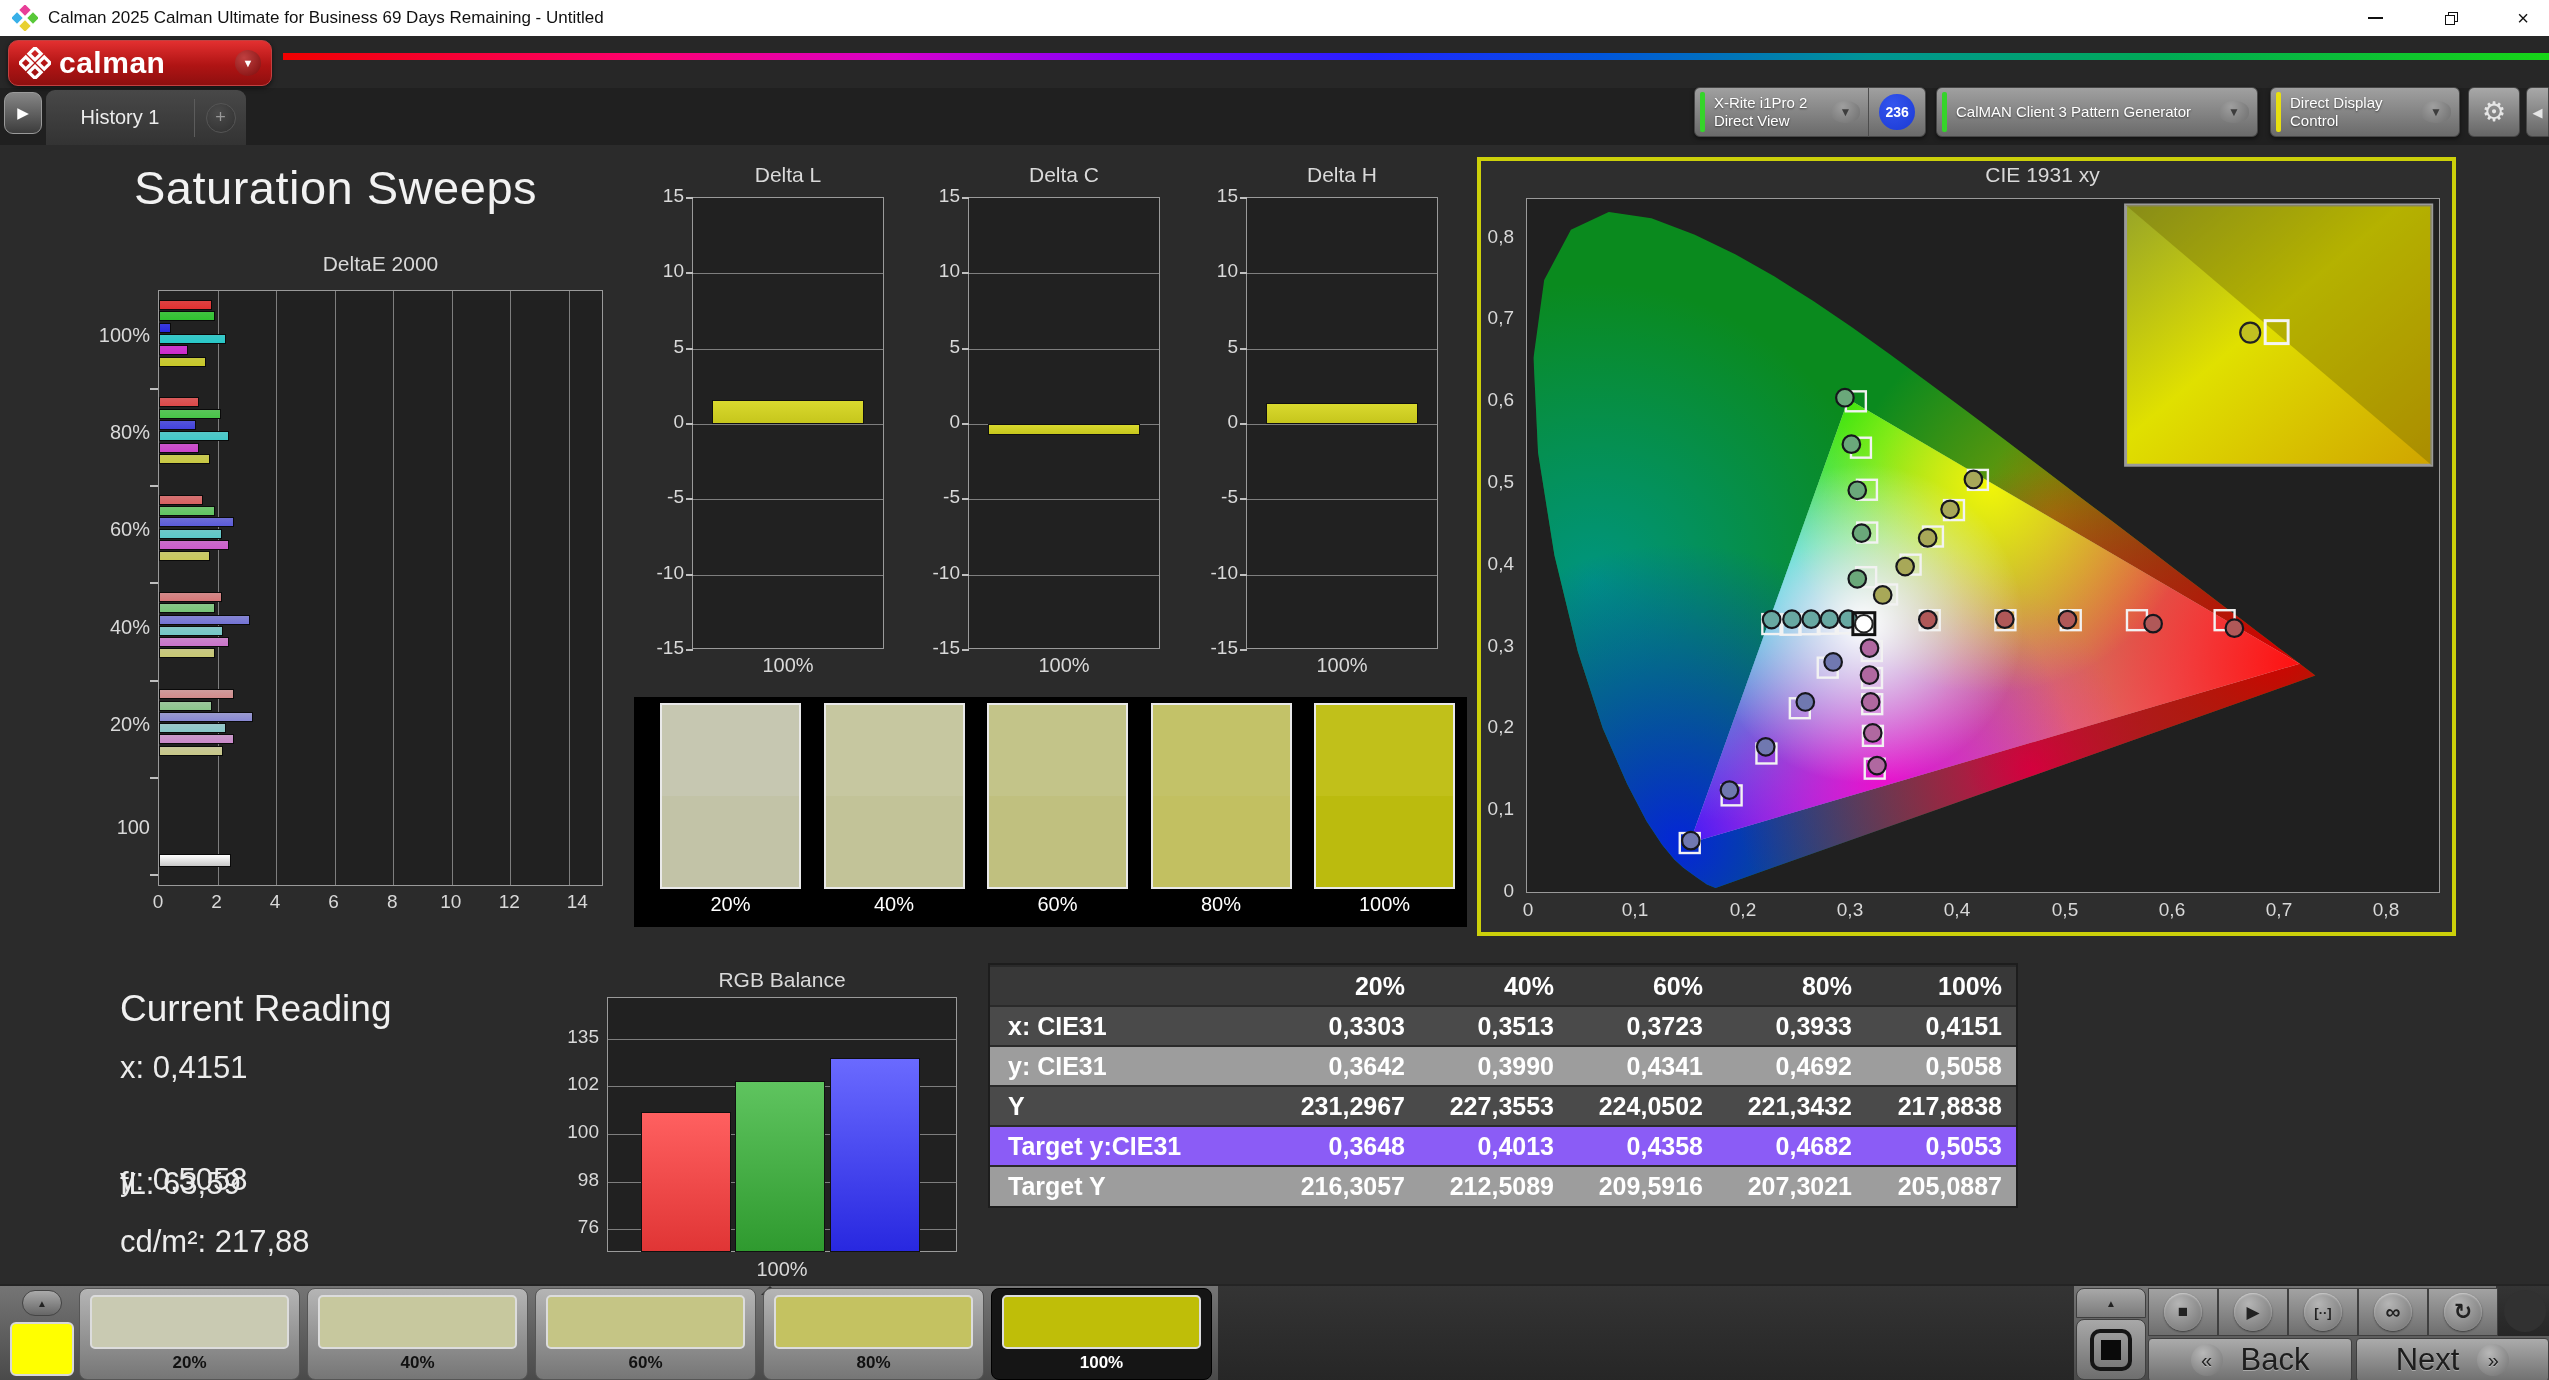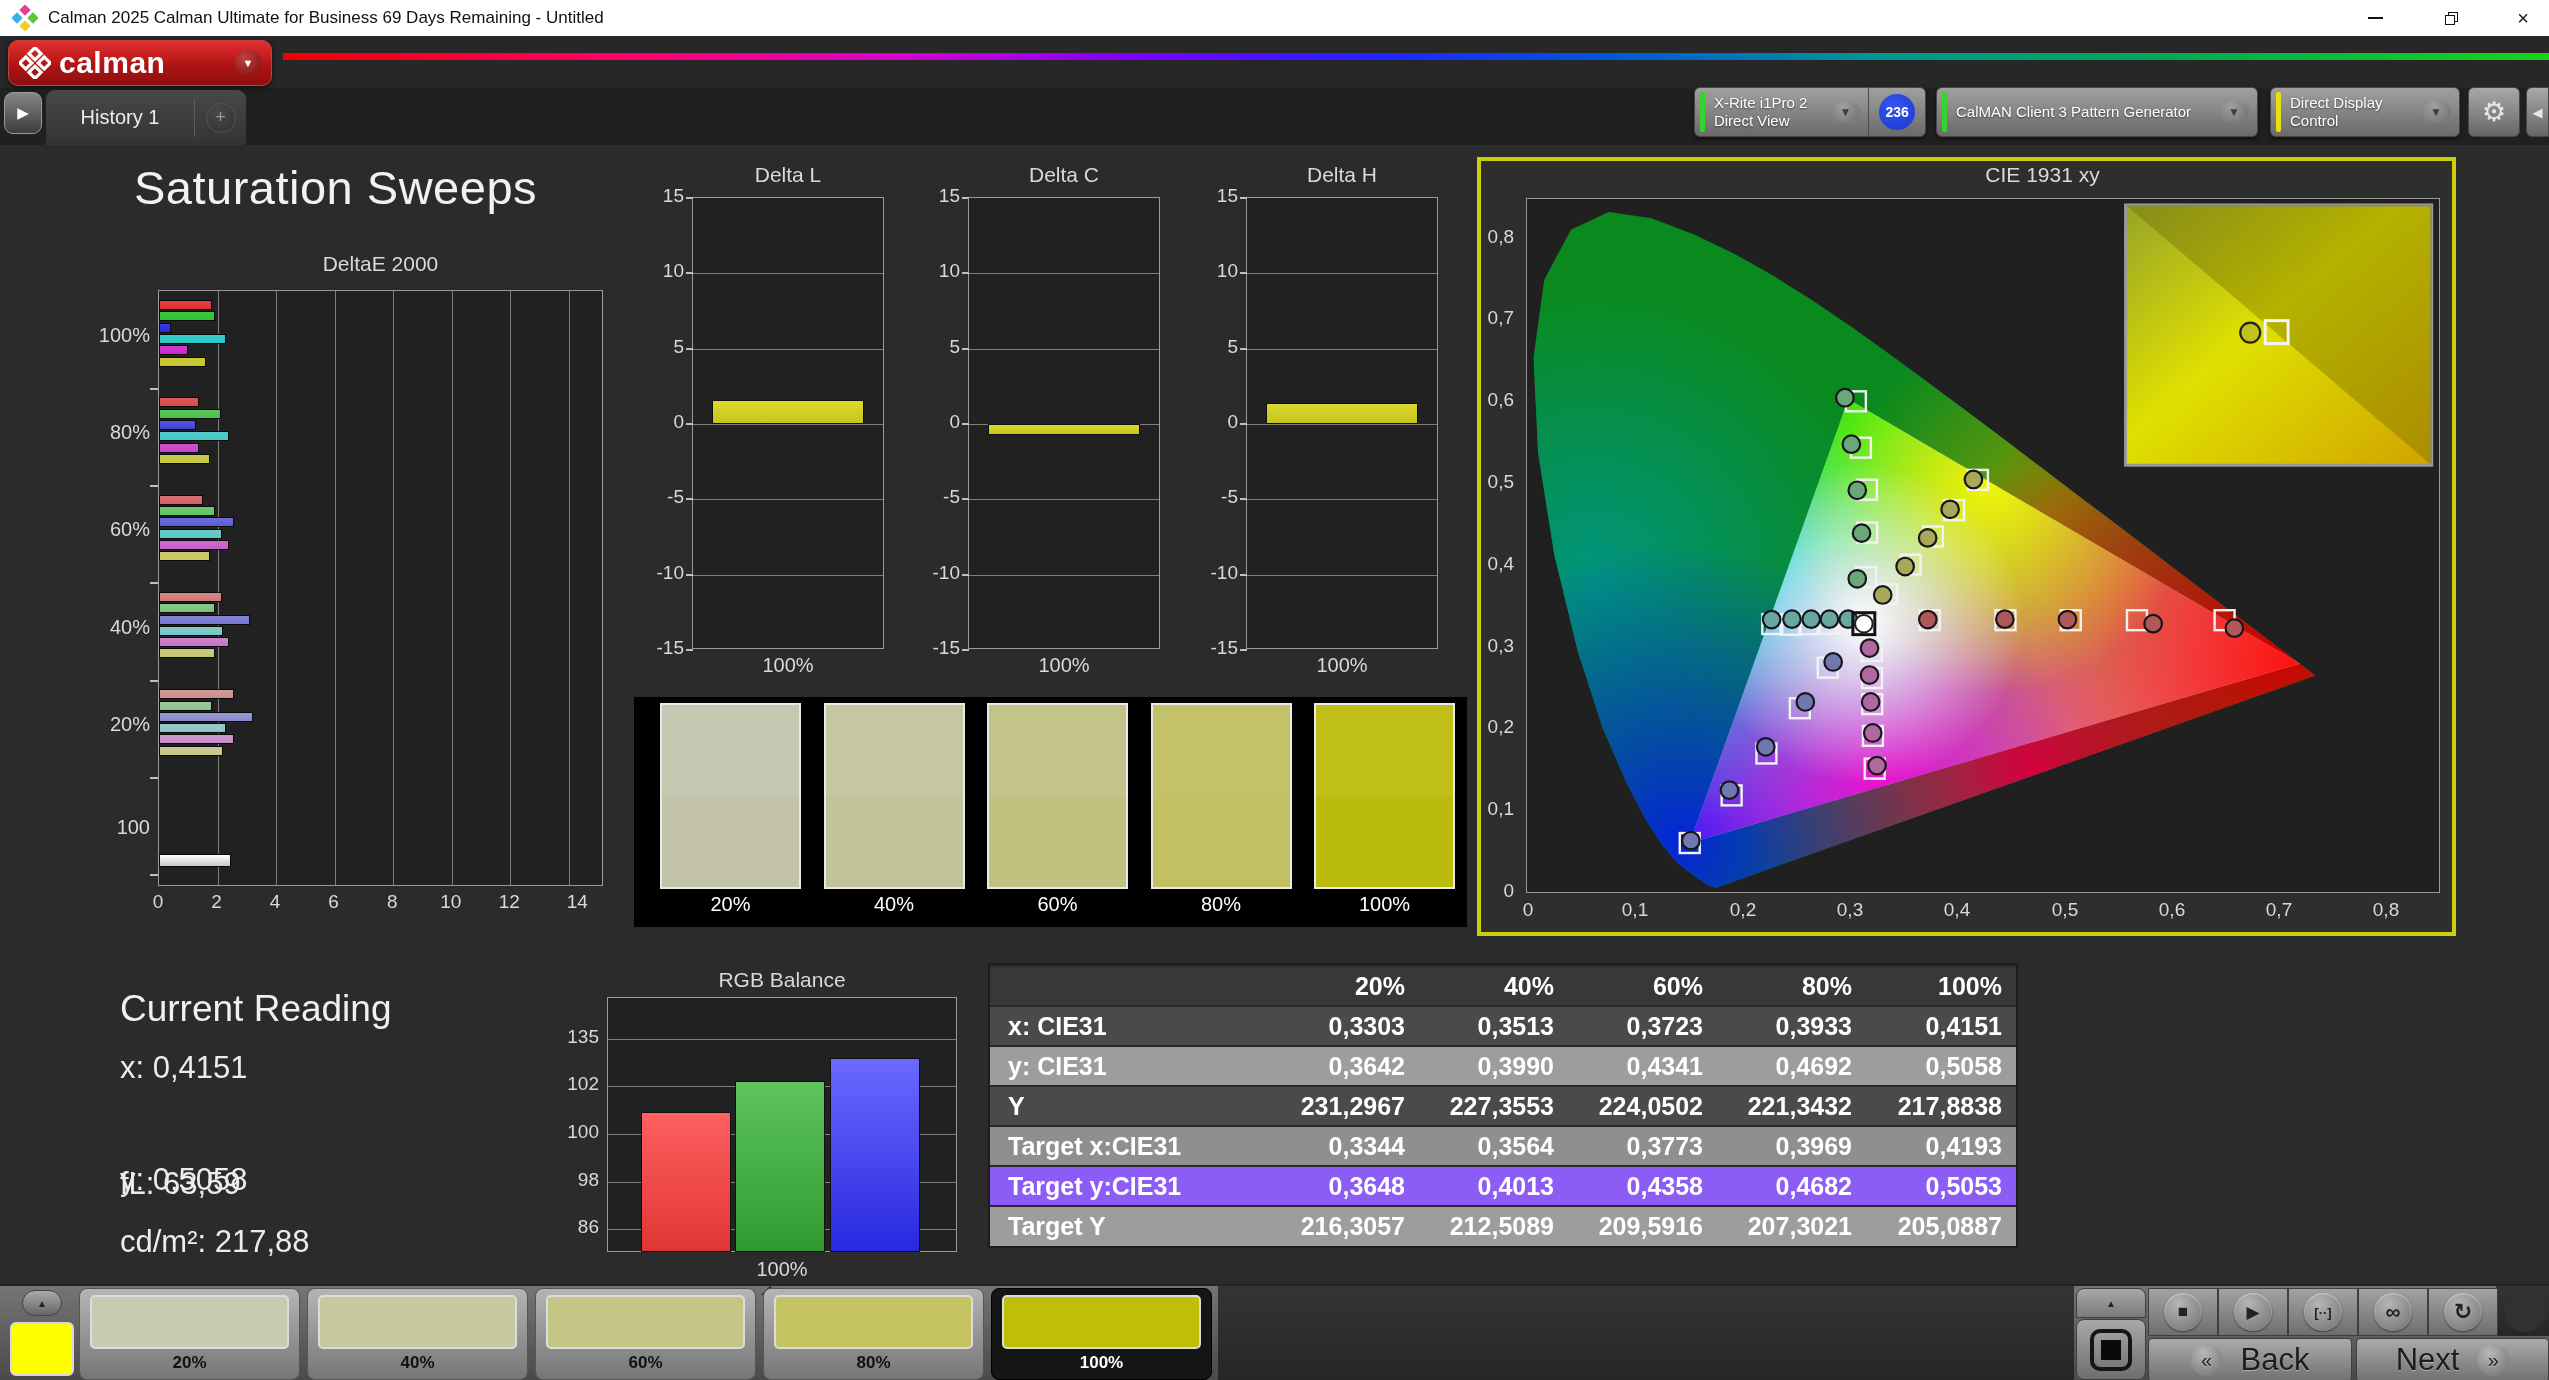--- a/index.html
+++ b/index.html
@@ -559,21 +559,21 @@
       <div class="grid-h" style="top: 231.2px;"></div>
       <div class="vbar" style="left: 33px; width: 90px; top: 114.4px; height: 139.6px; background: linear-gradient(rgb(255, 96, 96), rgb(224, 53, 53));"></div>
       <div class="vbar" style="left: 127px; width: 90px; top: 83.4px; height: 170.6px; background: linear-gradient(rgb(95, 196, 95), rgb(47, 154, 47));"></div>
       <div class="vbar" style="left: 222px; width: 90px; top: 59.6px; height: 194.4px; background: linear-gradient(rgb(106, 106, 255), rgb(40, 40, 224));"></div>
     </div>
   <div class="abs" id="rgb-labels">
       <div class=" abs tick-label" style="position: absolute; left: 557px; top: 1025.51px; width: 42px; text-align: right;">135</div>
       <div class=" abs tick-label" style="position: absolute; left: 557px; top: 1073.18px; width: 42px; text-align: right;">102</div>
       <div class=" abs tick-label" style="position: absolute; left: 557px; top: 1120.84px; width: 42px; text-align: right;">100</div>
       <div class=" abs tick-label" style="position: absolute; left: 557px; top: 1168.5px; width: 42px; text-align: right;">98</div>
-      <div class=" abs tick-label" style="position: absolute; left: 557px; top: 1216.17px; width: 42px; text-align: right;">86</div>
+      <div class=" abs tick-label" style="position: absolute; left: 557px; top: 1216.17px; width: 42px; text-align: right;">76</div>
       <div class=" abs tick-label" style="position: absolute; left: 607px; top: 1258px; width: 350px; text-align: center; font-size: 20px;">100%</div>
     </div>
 
   <table class="dtable" id="data-table">
       <thead>
         <tr>
           <th style="width: 280px;"></th>
           <th style="width: 149px;">20%</th>
           <th style="width: 149px;">40%</th>
           <th style="width: 149px;">60%</th>
@@ -599,28 +599,20 @@
           <td>0,5058</td>
         </tr>
         <tr style="background: rgb(74, 74, 74);">
           <td class="rowlabel">Y</td>
           <td>231,2967</td>
           <td>227,3553</td>
           <td>224,0502</td>
           <td>221,3432</td>
           <td>217,8838</td>
         </tr>
-        <tr style="background: rgb(143, 143, 143);">
-          <td class="rowlabel">Target x:CIE31</td>
-          <td>0,3344</td>
-          <td>0,3564</td>
-          <td>0,3773</td>
-          <td>0,3969</td>
-          <td>0,4193</td>
-        </tr>
         <tr style="background: #8b5cf6;">
           <td class="rowlabel">Target y:CIE31</td>
           <td>0,3648</td>
           <td>0,4013</td>
           <td>0,4358</td>
           <td>0,4682</td>
           <td>0,5053</td>
         </tr>
         <tr style="background: rgb(157, 157, 157);">
           <td class="rowlabel">Target Y</td>

